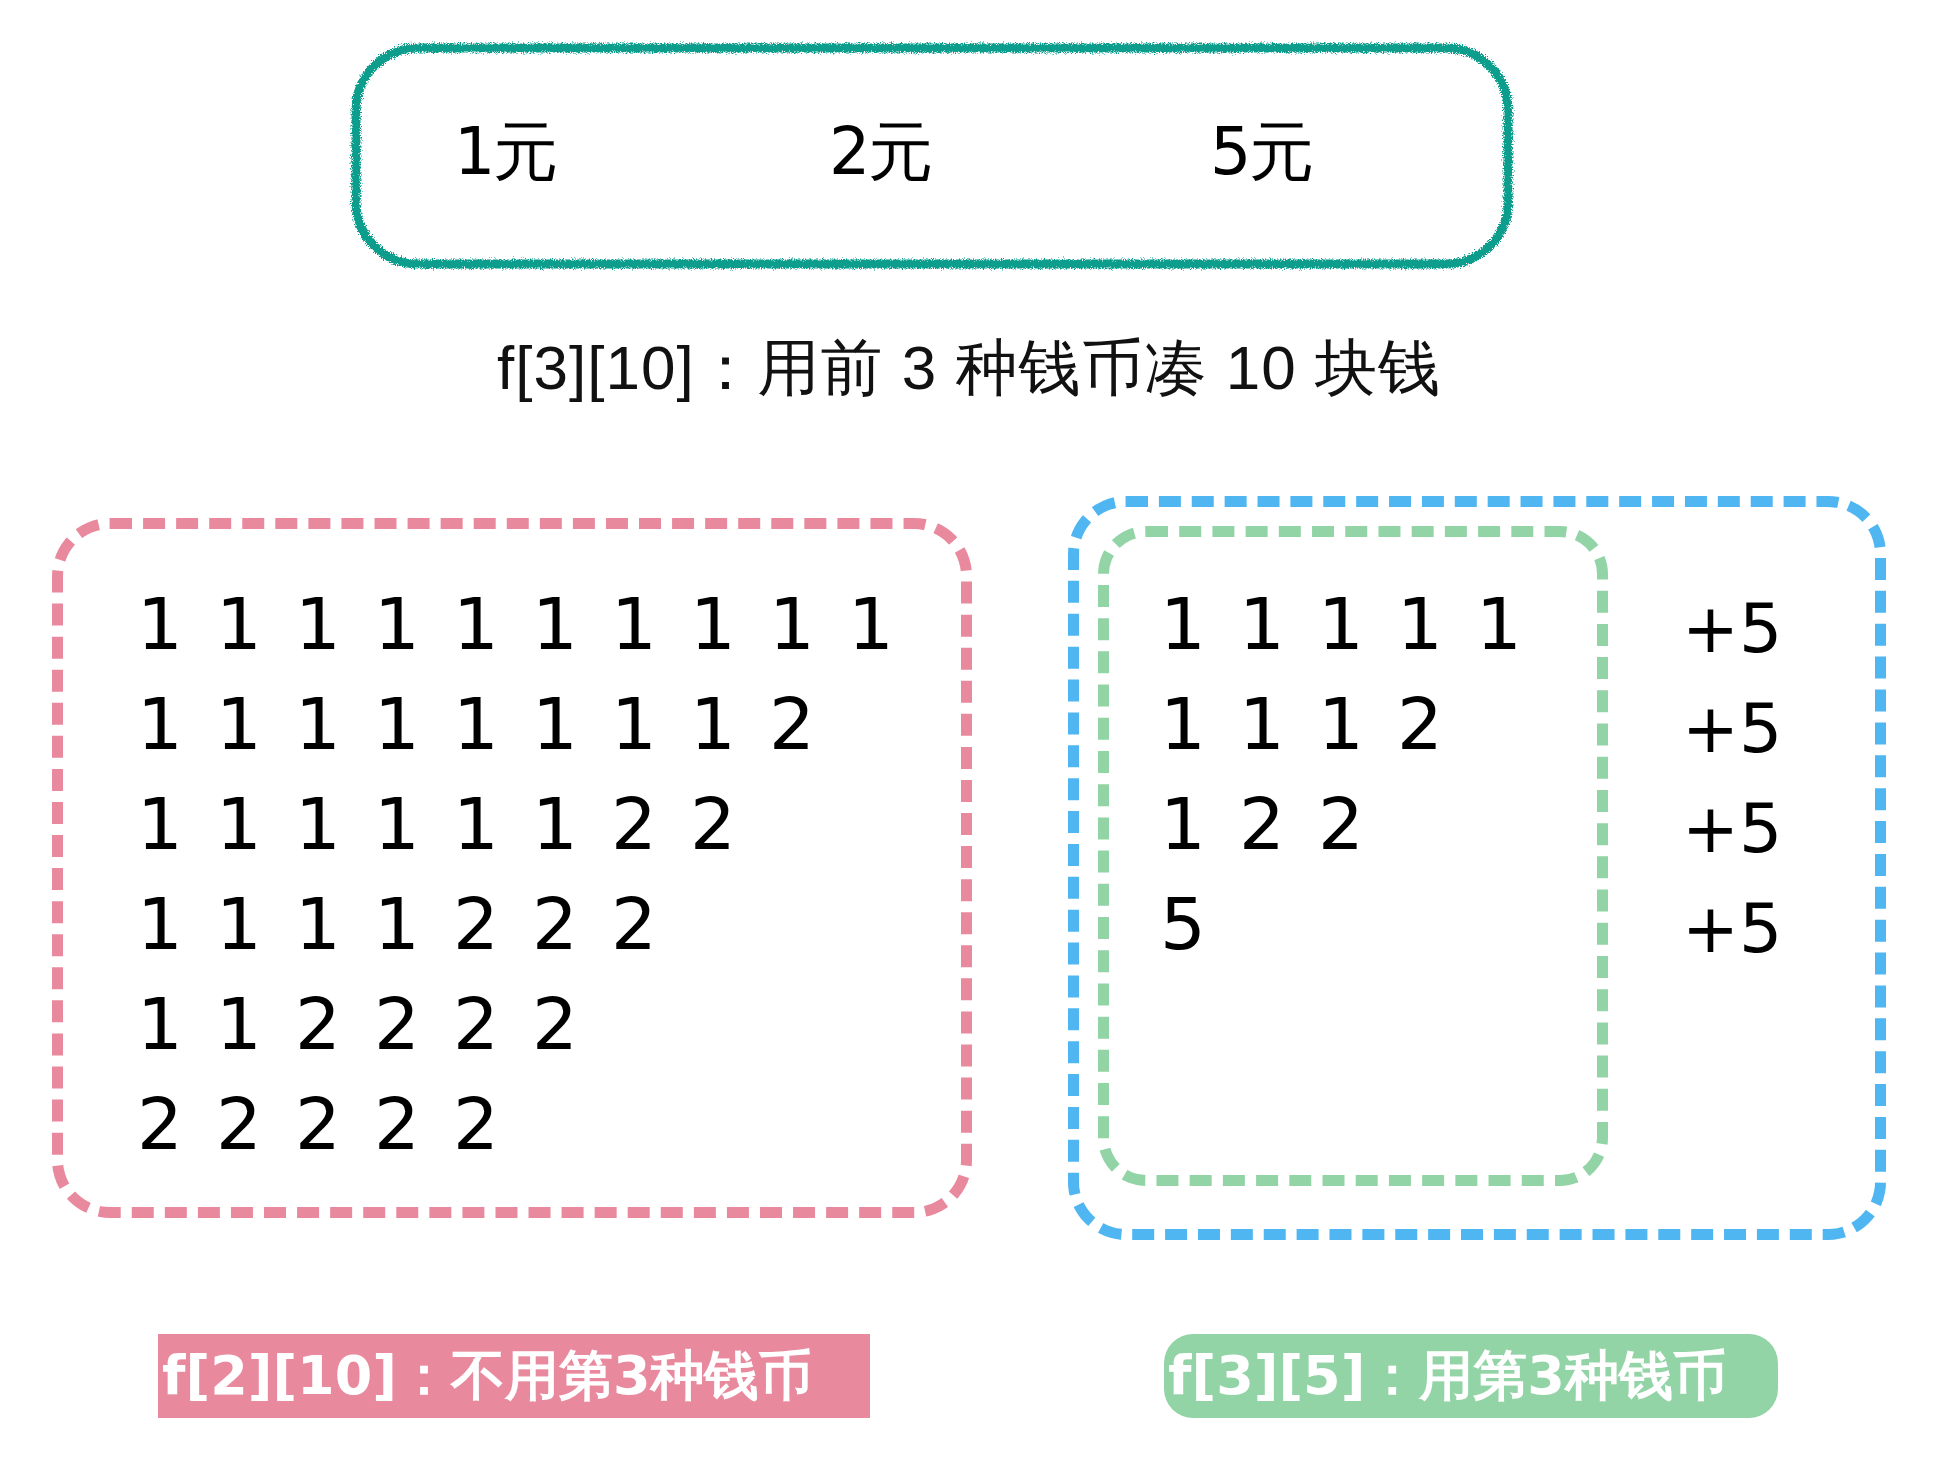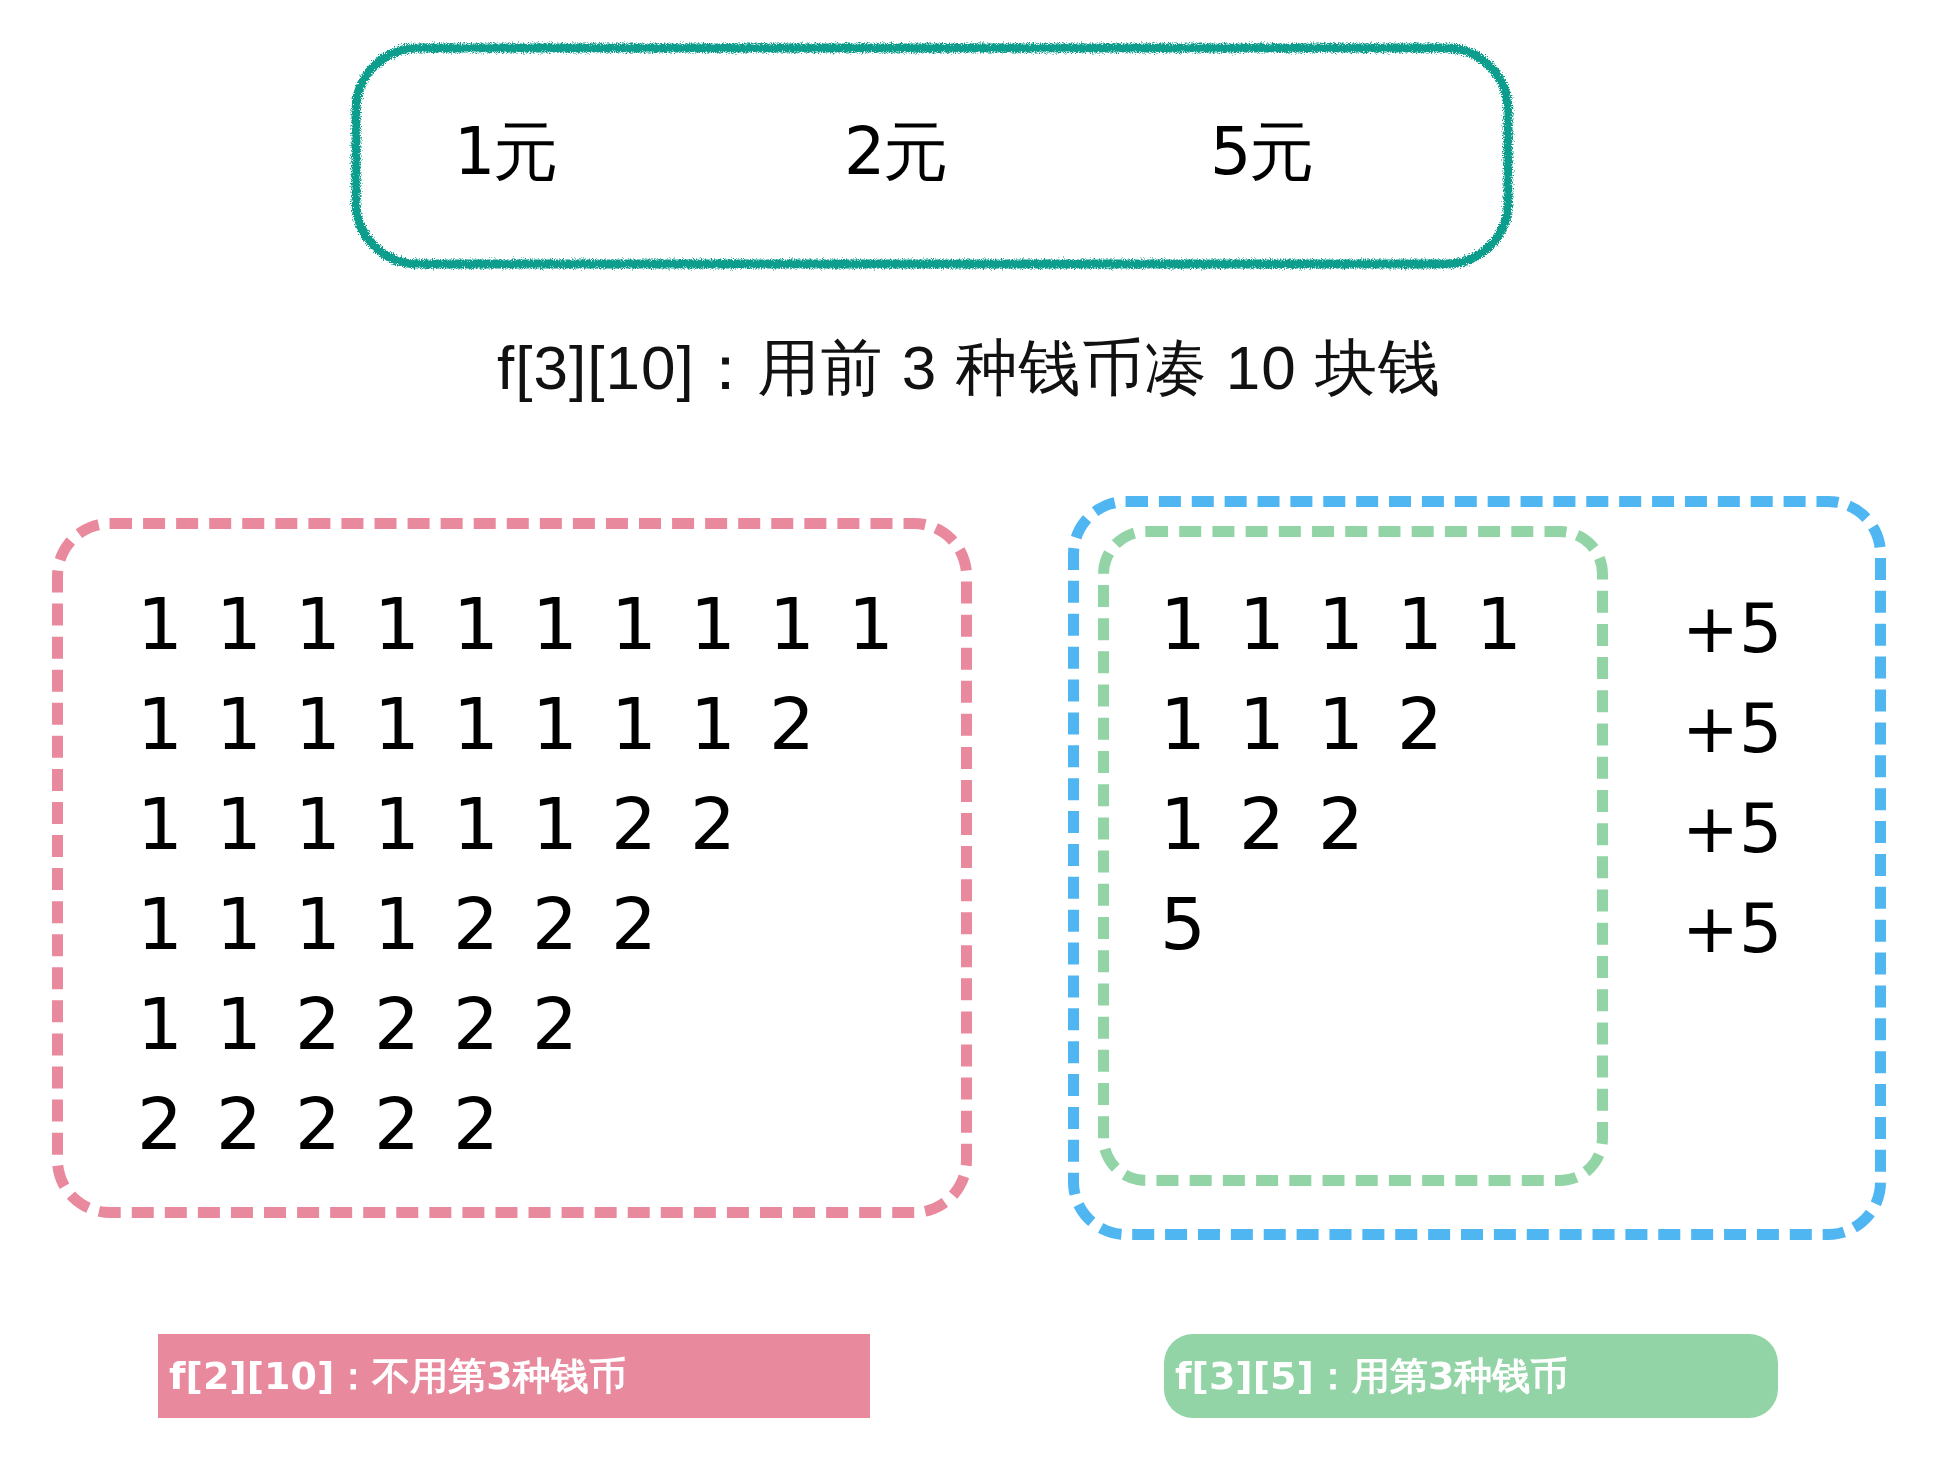--- a/index.html
+++ b/index.html
@@ -40,21 +40,21 @@
   .coin-label {
     position: absolute;
     font-family: "DejaVu Sans", sans-serif;
     font-size: 65px;
     font-weight: 400;
     color: #000000;
     letter-spacing: -2px;
     white-space: nowrap;
   }
   #coin-1 { left: 106px; top: 68px; }
-  #coin-2 { left: 496px; top: 68px; }
+  #coin-2 { left: 481px; top: 68px; }
   #coin-5 { left: 862px; top: 68px; }
 
   
   #title {
     position: absolute;
     left: 0;
     top: 326px;
     width: 1938px;
     text-align: center;
     font-family: Liberation Sans, sans-serif;
@@ -138,25 +138,25 @@
 
   
   .caption {
     position: absolute;
     box-sizing: border-box;
     display: flex;
     align-items: center;
     justify-content: flex-start;
     color: #ffffff;
     font-family: "DejaVu Sans", sans-serif;
-    font-size: 38px;
+    font-size: 54px;
     font-weight: 700;
     letter-spacing: 0px;
     white-space: nowrap;
-    padding: 0 11px;
+    padding: 0 4px;
   }
   #caption-left {
     left: 158px;
     top: 1334px;
     width: 712px;
     height: 84px;
     background: #e8899e;
   }
   #caption-right {
     left: 1164px;

